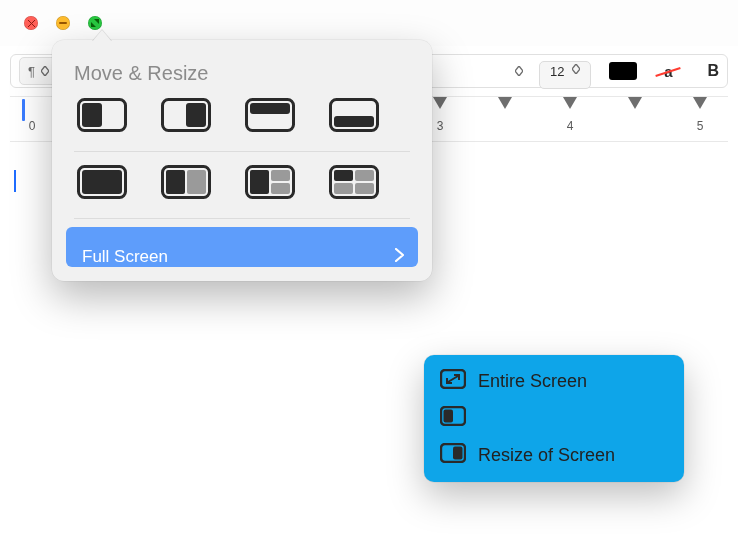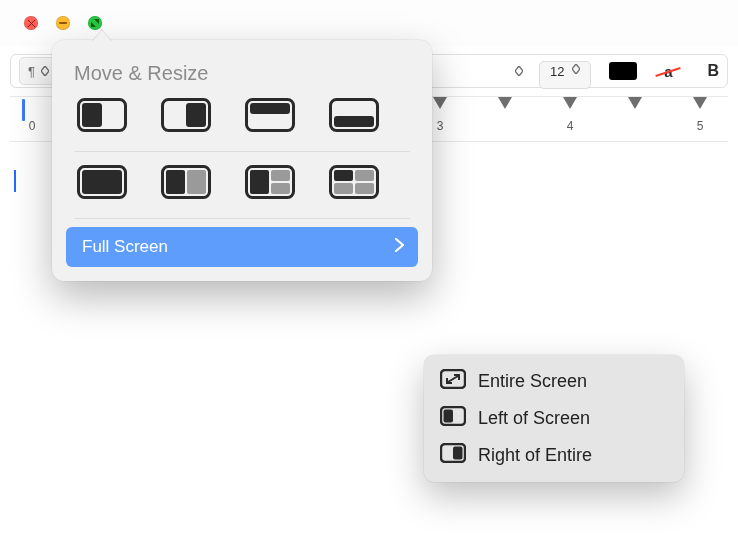--- a/index.html
+++ b/index.html
@@ -120,31 +120,31 @@
   .icon-row{
     display:flex;gap:28px;padding:2px 10px 14px;
   }
   .tile{
     width:56px;height:40px;display:flex;align-items:center;justify-content:center;border-radius:6px;
   }
   .tile svg{display:block;}
   .hr{height:1px;background:var(--divider);margin:2px 10px 8px;}
 
   .fullscreen-row{
-    display:flex;align-items:center;justify-content:space-between;
+    display:flex;align-items:flex-end;justify-content:space-between;
     background:var(--highlight);color:var(--highlight-text);
     height:40px;border-radius:6px;margin:8px 2px 4px;padding:0 14px 0 16px;
     font-size:17px;font-weight:500;
   }
   .fullscreen-row .chev{color:var(--highlight-text);}
 
   
   .submenu{
     position:absolute;top:355px;left:424px;width:248px;
-    background:#e5e5e5;border-radius:10px;
+    background:#0ea5e9;border-radius:10px;
     box-shadow:0 14px 36px rgba(0,0,0,.25),0 0 0 .5px rgba(0,0,0,.08);
     z-index:7;padding:8px 6px;
   }
   .sub-item{
     display:flex;align-items:center;gap:12px;padding:6px 10px;border-radius:6px;
     font-size:18px;color:#222;
   }
   .sub-item svg{flex:0 0 auto;}
 </style>
 </head>
@@ -306,24 +306,23 @@
     </span>
     <span>Entire Screen</span>
   </div>
   <div class="sub-item">
     <span>
       <svg width="26" height="20" viewBox="0 0 26 20">
           <rect x="1" y="1" width="24" height="18" rx="4" fill="none" stroke="#2a2a2a" stroke-width="2.4"></rect>
           <rect x="3.5" y="3.5" width="9.5" height="13" rx="2" fill="#2a2a2a"></rect>
         </svg>
     </span>
-    <span>Left of Screen</span>
   </div>
   <div class="sub-item">
     <span>
       <svg width="26" height="20" viewBox="0 0 26 20">
           <rect x="1" y="1" width="24" height="18" rx="4" fill="none" stroke="#2a2a2a" stroke-width="2.4"></rect>
           <rect x="13" y="3.5" width="9.5" height="13" rx="2" fill="#2a2a2a"></rect>
         </svg>
     </span>
-    <span>Right of Entire</span>
+    <span>Resize of Screen</span>
   </div>
 </div>
 
 </body></html>

